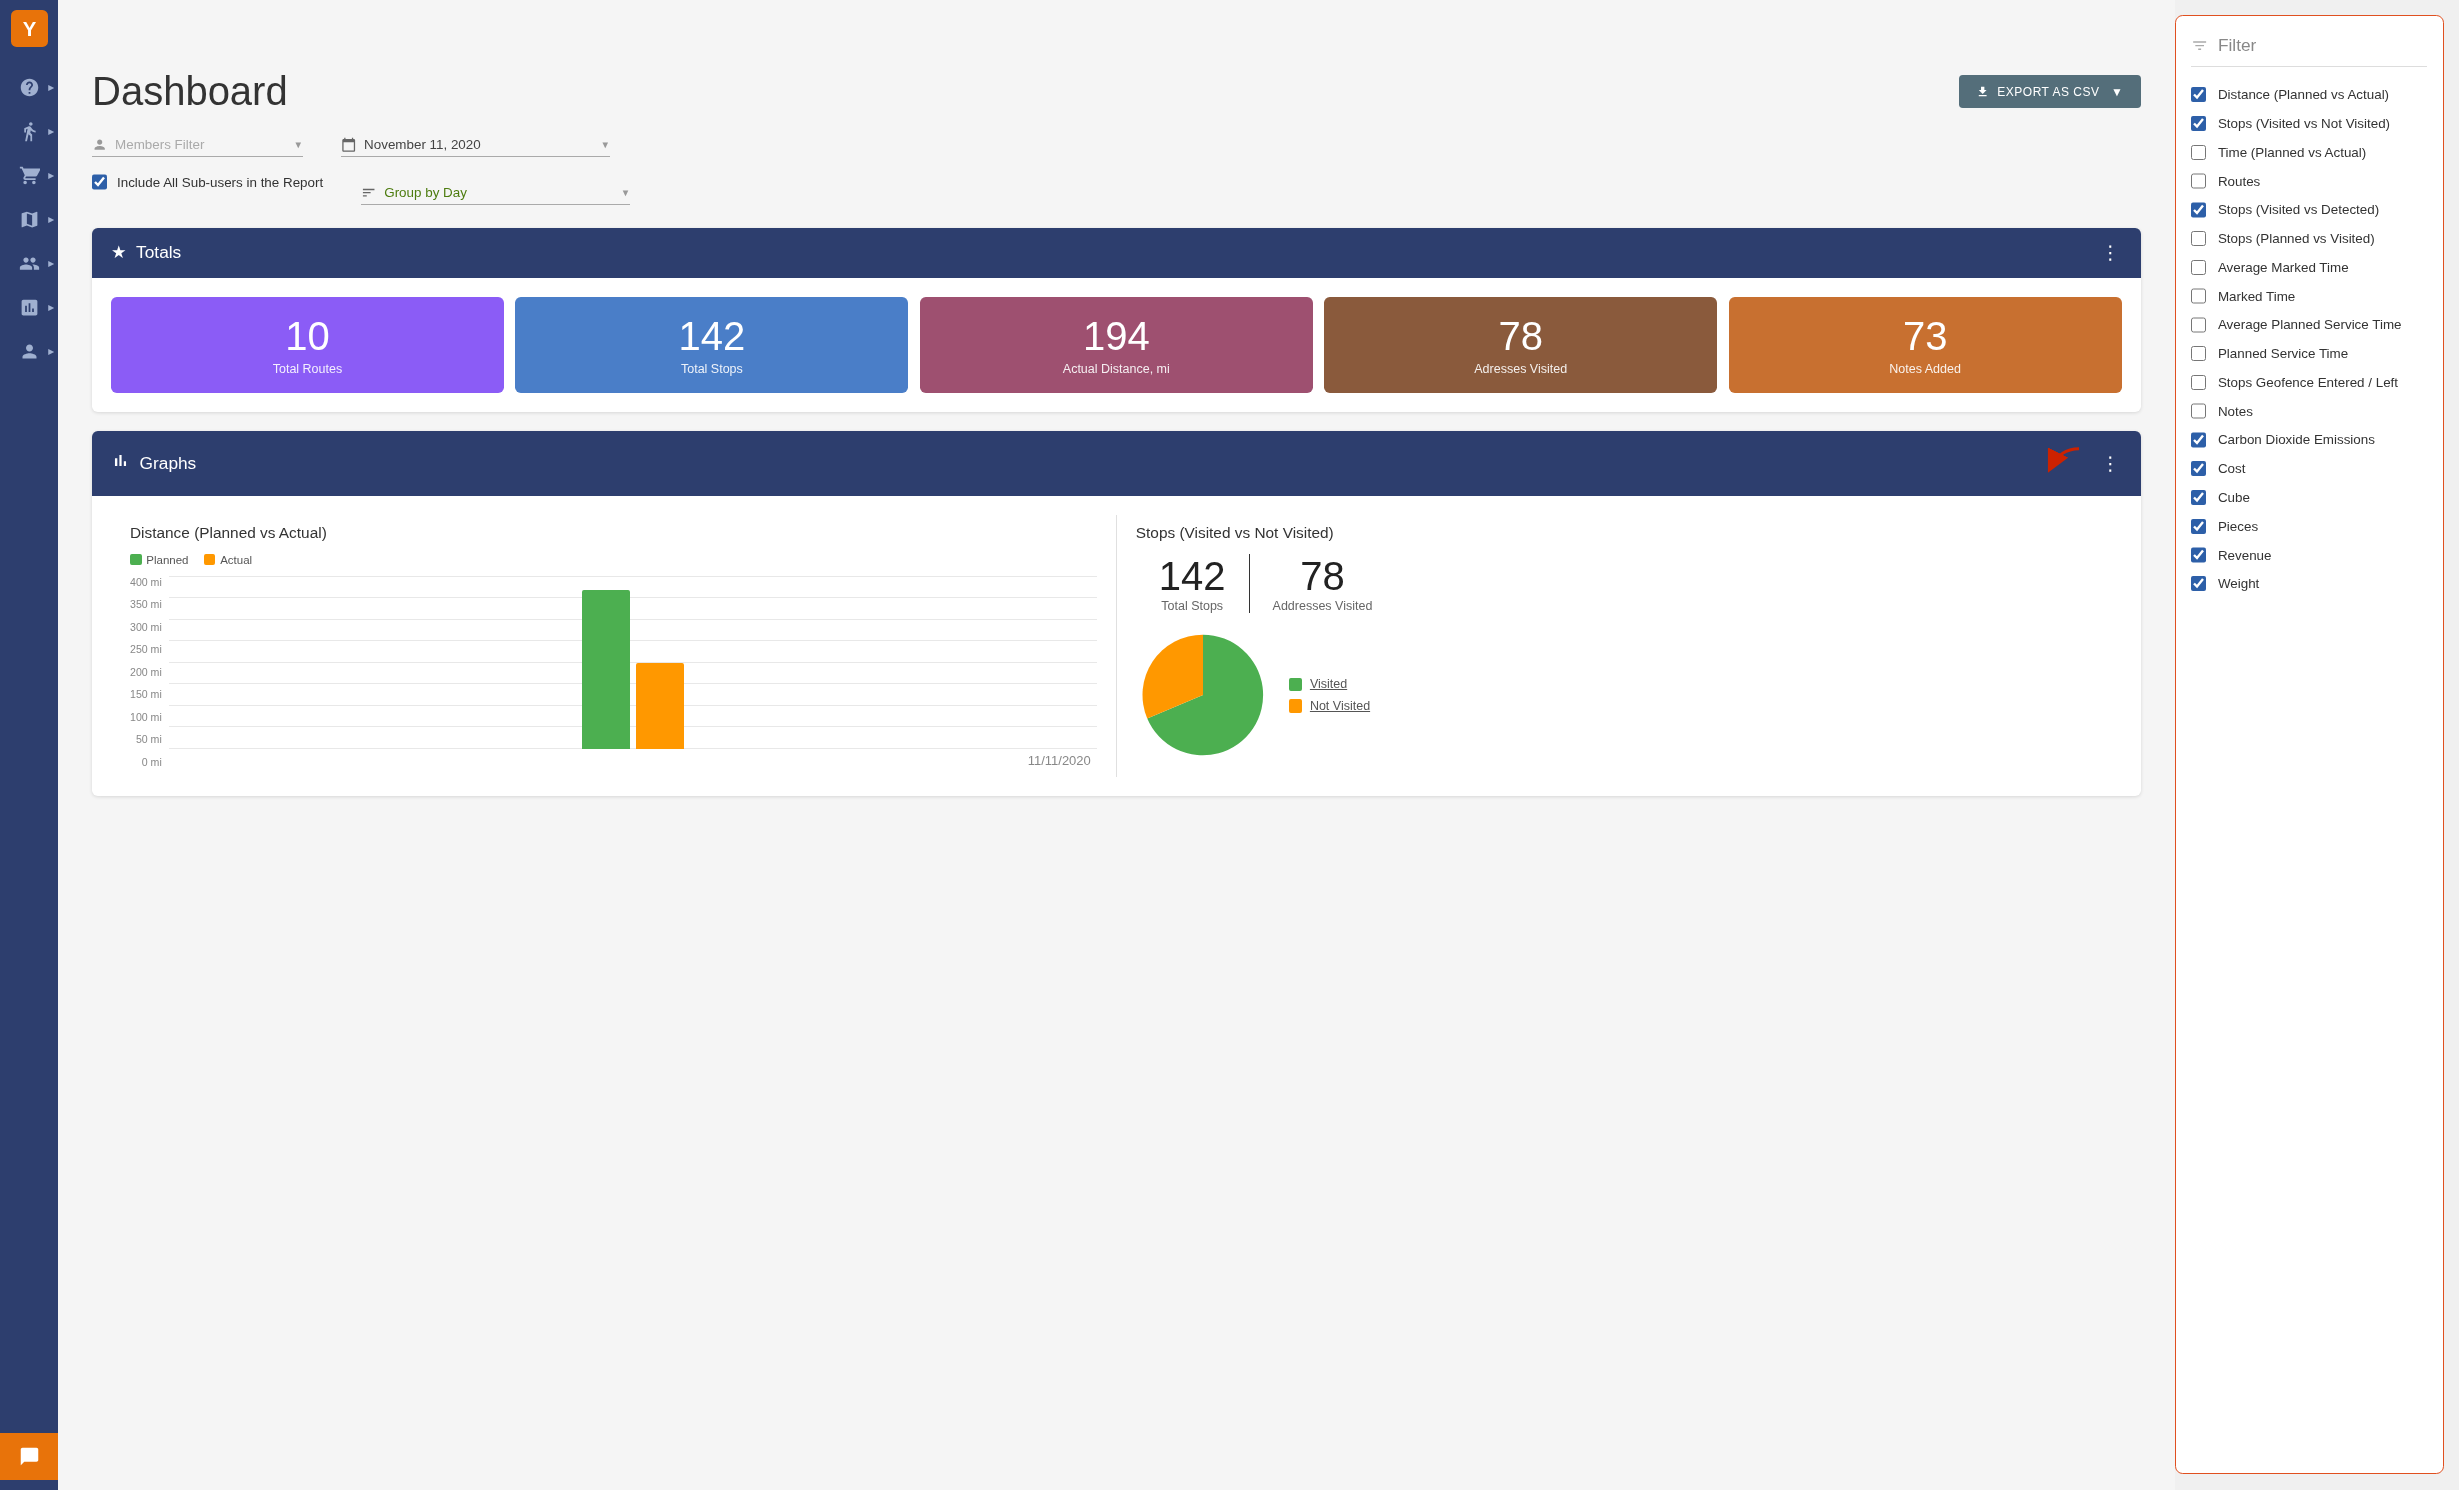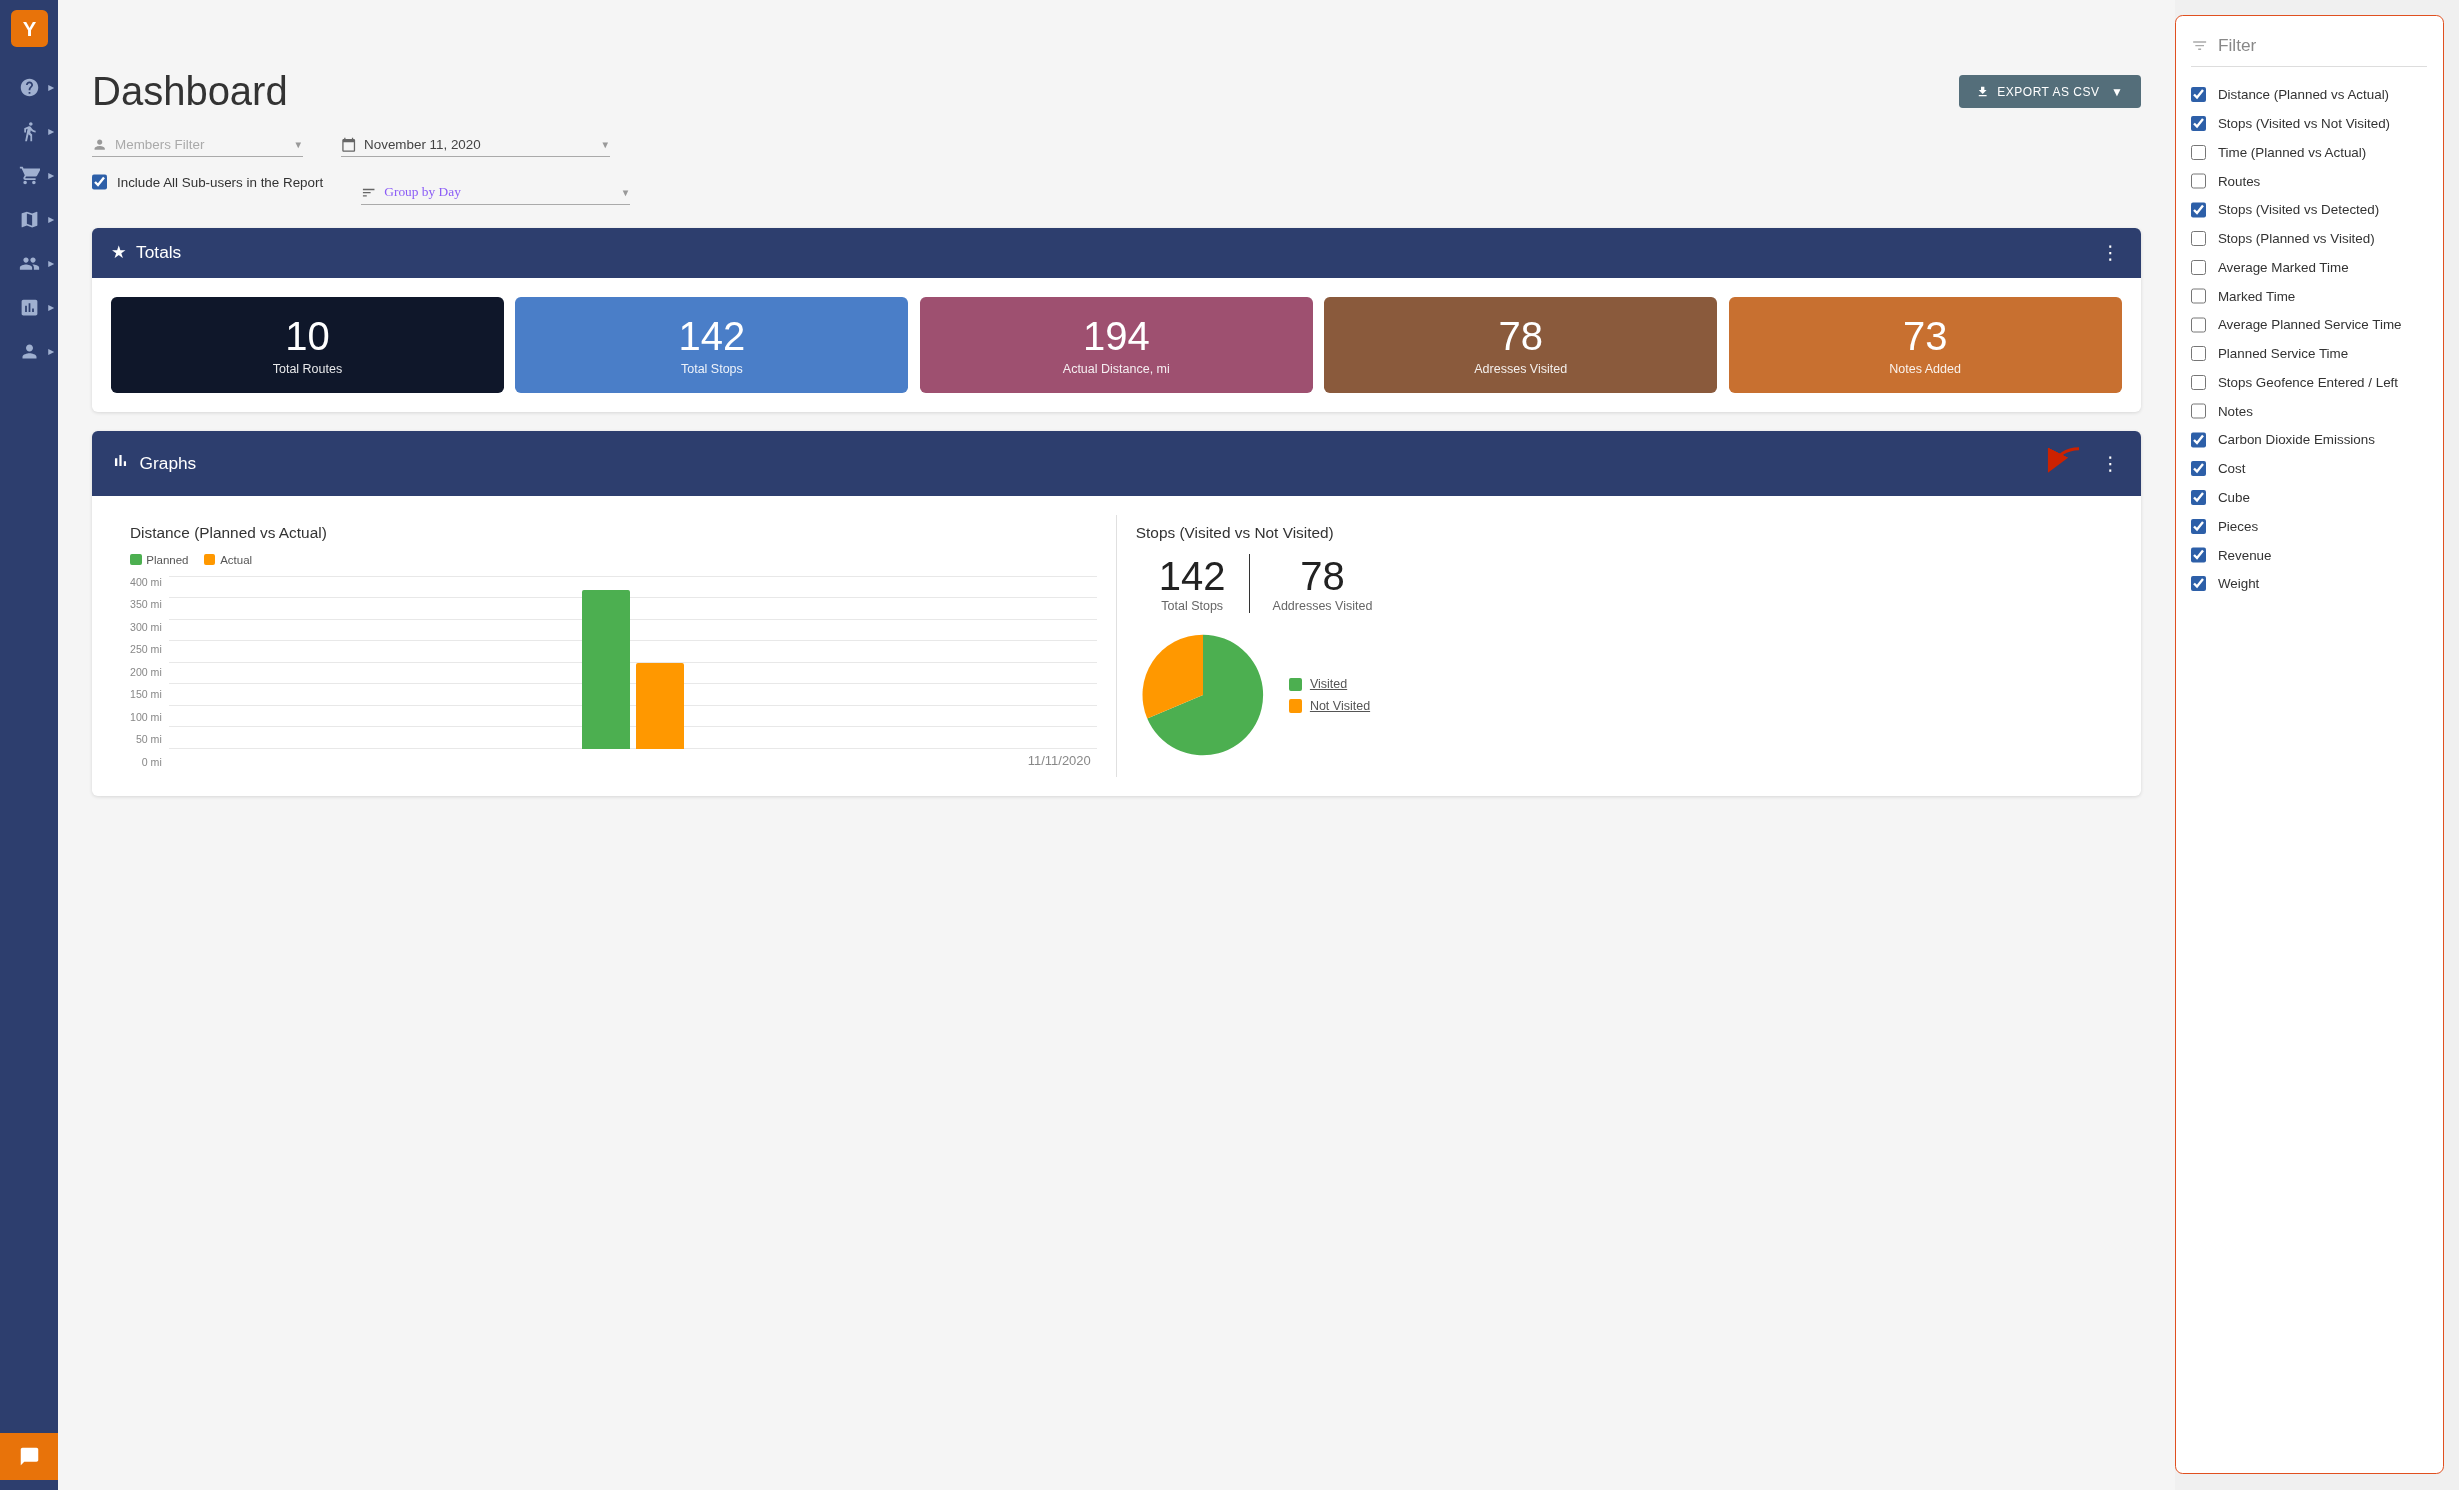--- a/index.html
+++ b/index.html
@@ -179,21 +179,21 @@
     .total-tile .number {
       font-size: 40px;
       font-weight: 300;
       line-height: 1.1;
     }
     .total-tile .label {
       font-size: 12.5px;
       margin-top: 3.8px;
       opacity: 0.9;
     }
-    .tile-dark-blue { background: #0f172a; }
+    .tile-dark-blue { background: #8b5cf6; }
     .tile-blue { background: #4a7ec8; }
     .tile-purple { background: #7e5fa0; }
     .tile-rose { background: #9e5070; }
     .tile-brown { background: #8a5a3c; }
     .tile-orange { background: #c87030; }
 
     
     .graphs-grid {
       display: flex;
       gap: 0;
@@ -473,21 +473,21 @@
 
   <div style="display:flex; align-items:flex-end; gap:38px; margin-bottom:19px;">
     <div class="subusers-row">
       <input type="checkbox" checked="" style="">
       <label class="subusers-label">Include All Sub-users in the Report</label>
     </div>
     <div class="groupby-row">
       <svg width="15.4" height="15.4" viewBox="0 0 24 24" fill="#666">
           <path d="M3 18h6v-2H3v2zM3 6v2h18V6H3zm0 7h12v-2H3v2z"></path>
         </svg>
-      <span style="color:#8b5cf6;font-family:Liberation Serif, serif;">Group by Day</span>
+      <span style="color:#4d7c0f;">Group by Day</span>
       <span class="arrow">▼</span>
     </div>
   </div>
 
   <div class="card">
     <div class="card-header">
       <div class="card-header-left">
         <span>★</span>
         <span>Totals</span>
       </div>

